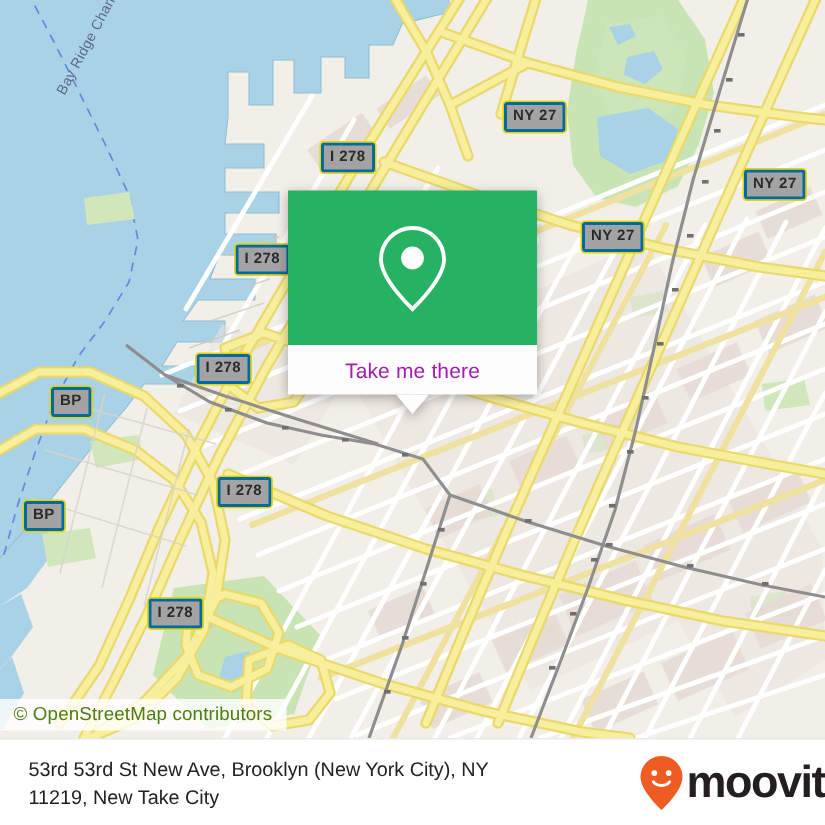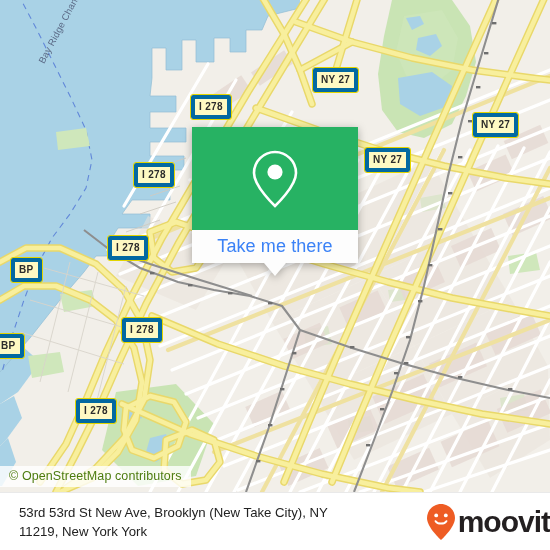--- a/index.html
+++ b/index.html
@@ -10,32 +10,33 @@
   }
   #app{position:relative;width:550px;height:550px;overflow:hidden;background:#fff;}
 
   
   #map{position:absolute;left:0;top:0;width:550px;height:492px;overflow:hidden;background:#f2efe9;}
   #map svg{display:block;}
 
   
   .shield{
     position:absolute;
-    background:#fef9c3;
-    border:4px solid #0369a1;
+    background:#a3a3a3;
+    border:2px solid #0369a1;
     outline:1px solid #e3d500;
     border-radius:2px;
     color:#2b2b2b;
     font-size:10px;
     font-weight:bold;
     letter-spacing:.3px;
     line-height:13px;
     padding:1px 4px 2px 4px;
     white-space:nowrap;
     box-shadow:0 0 0 .5px rgba(0,0,0,.08);
+    margin-left:23px;
   }
 
   .waterlabel{
     position:absolute;
     color:#5b6a86;
     font-size:9.5px;
     white-space:nowrap;
     letter-spacing:.2px;
   }
 
@@ -46,21 +47,21 @@
   }
   #popup .head{
     height:103px;background:#27b263;
     display:flex;align-items:center;justify-content:center;
   }
   #popup .foot{
     height:33px;background:#fdfdfd;
     display:flex;align-items:center;justify-content:center;
   }
   #popup .foot span{
-    font-size:18px;color:#3b82f6;letter-spacing:.1px;
+    font-size:14px;color:#a21caf;letter-spacing:.1px;
   }
   #popup .tail{
     position:absolute;left:50%;top:136px;margin-left:-11px;
     width:0;height:0;
     border-left:11px solid transparent;
     border-right:11px solid transparent;
     border-top:13px solid #fdfdfd;
   }
 
   
@@ -358,22 +359,22 @@
         <span>Take me there</span>
       </div>
       <div class="tail"></div>
     </div>
 
     <div id="attrib">© OpenStreetMap contributors</div>
   </div>
 
   <div id="footer">
     <div class="addr">
-      <div>53rd 53rd St New Ave, Brooklyn (New Take City), NY</div>
-      <div>11219, New York York</div>
+      <div>53rd 53rd St New Ave, Brooklyn (New York City), NY</div>
+      <div>11219, New Take City</div>
     </div>
     <div class="brand">
       <svg width="30" height="38" viewBox="0 0 30 38">
         <path d="M15 1 C7.3 1 1 7.3 1 15 C1 24.5 15 37 15 37 C15 37 29 24.5 29 15 C29 7.3 22.7 1 15 1 Z" fill="#ee5c24"></path>
         <circle cx="10.2" cy="12.4" r="1.9" fill="#ffffff"></circle>
         <circle cx="19.8" cy="12.4" r="1.9" fill="#ffffff"></circle>
         <path d="M9.6 18.2 C11.6 21.4 18.4 21.4 20.4 18.2" fill="none" stroke="#ffffff" stroke-width="2" stroke-linecap="round"></path>
       </svg>
       <span class="wordmark">moovit</span>
     </div>

